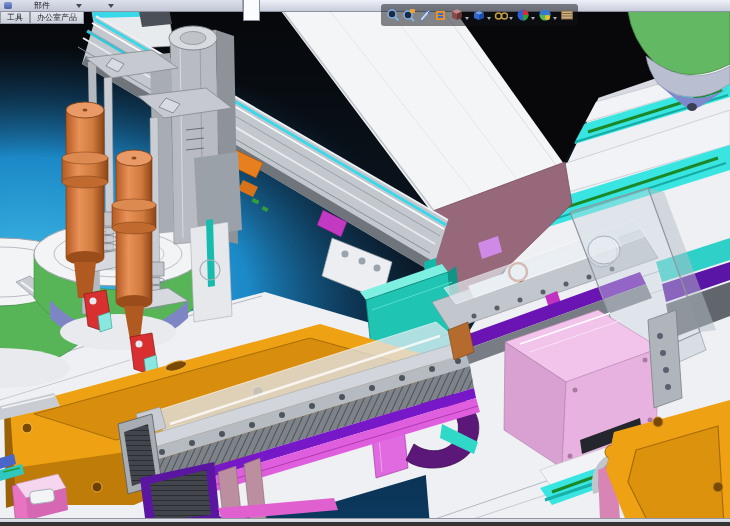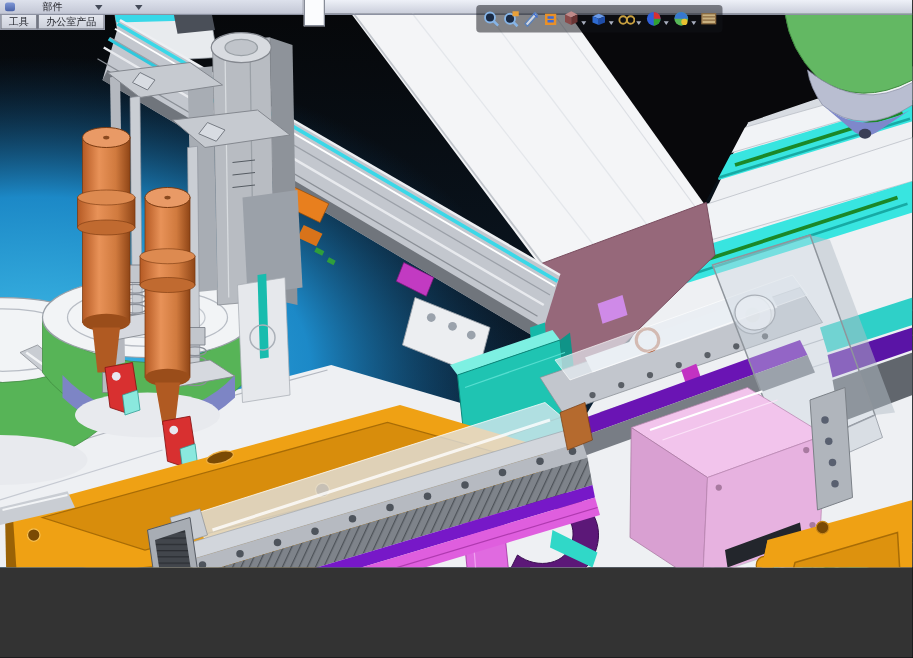--- a/index.html
+++ b/index.html
@@ -1,16 +1,16 @@
 <!DOCTYPE html>
 <html><head>
 <meta charset="utf-8">
 <style>
   html,body{margin:0;padding:0;background:#333;}
-  .screen{position:relative;width:730px;height:454px;overflow:hidden;
+  .screen{position:relative;width:730px;height:522px;overflow:hidden;
     font-family:"Liberation Sans","DejaVu Sans",sans-serif;background:#06070a;}
   .scene{position:absolute;left:0;top:0;width:730px;height:526px;display:block;}
   
   .row1{position:absolute;left:0;top:0;width:730px;height:11px;
     background:linear-gradient(#eef1f8,#c9cdda);border-bottom:1px solid #8d92a2;}
   .row1-left{position:absolute;left:0;top:0;width:242px;height:11px;
     background:linear-gradient(#dde1ec,#c3c7d5);border-right:1px solid #a2a6b4;
     display:flex;align-items:center;}
   .frag-icon{width:8px;height:7px;margin-left:4px;border-radius:2px;
     background:linear-gradient(#7f97d6,#4a63a8);}

